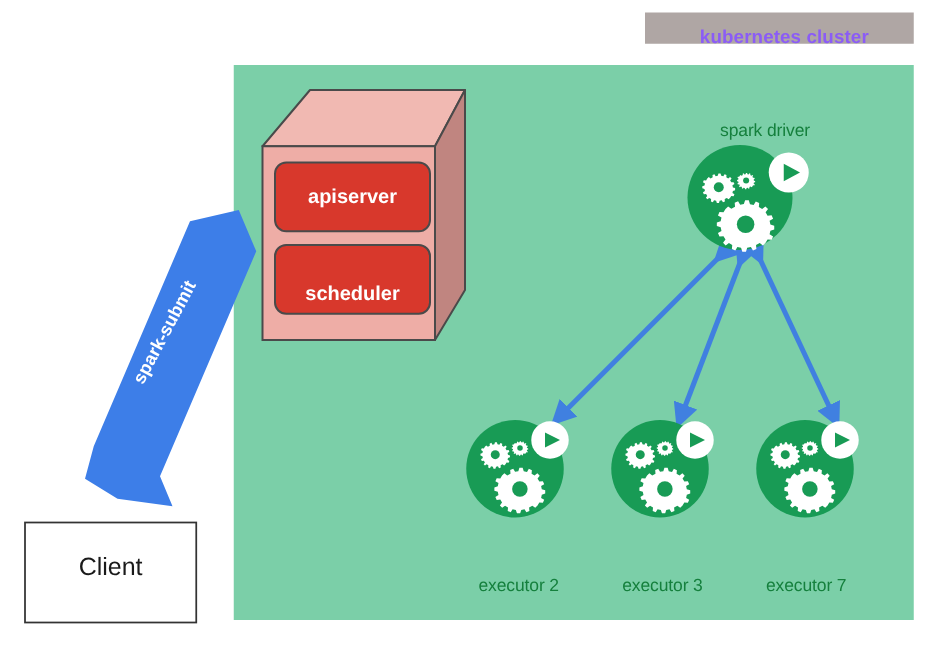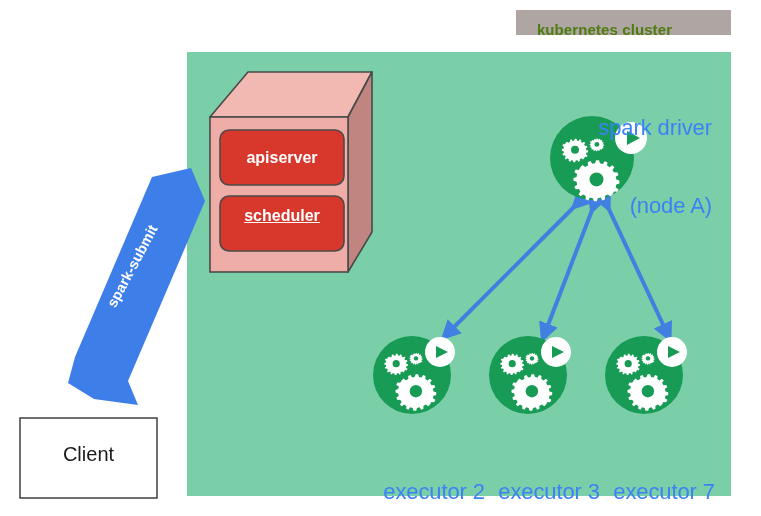--- a/index.html
+++ b/index.html
@@ -22,24 +22,24 @@
   }
   .stage > svg {
     position: absolute;
     left: 0;
     top: 0;
   }
 
   
   .lbl {
     position: absolute;
-    color: #3b82f6;
-    font-size: 22px;
+    color: #15803d;
+    font-size: 14px;
     line-height: 1.18;
-    text-align: right;
+    text-align: center;
     white-space: pre;
     letter-spacing: -0.1px;
   }
   .lbl-driver {
     left: 512px;
     top: 63px;
     width: 200px;
   }
   .lbl-exec {
     width: 140px;
@@ -57,47 +57,47 @@
     height: 72px;
     display: flex;
     align-items: center;
     justify-content: center;
     font-size: 20px;
     color: #1a1a1a;
   }
 
   .banner-label {
     position: absolute;
-    left: 497px;
+    left: 520px;
     top: 10px;
     width: 215px;
     height: 39px;
     display: flex;
     align-items: center;
     justify-content: center;
-    color: #4d7c0f;
+    color: #8b5cf6;
     font-size: 15px;
     font-weight: bold;
     letter-spacing: 0.1px;
   }
 
   .cube-text {
     position: absolute;
     display: flex;
     align-items: center;
     justify-content: center;
     color: #ffffff;
     font-size: 16px;
     font-weight: bold;
     width: 124px;
     height: 55px;
     left: 220px;
   }
   .cube-text-apiserver { top: 130px; }
-  .cube-text-scheduler { top: 188px; text-decoration: underline; }
+  .cube-text-scheduler { top: 208px; }
 
   .submit-label {
     position: absolute;
     left: 74px;
     top: 257px;
     width: 120px;
     height: 20px;
     color: #ffffff;
     font-size: 14.5px;
     font-weight: bold;
@@ -237,21 +237,20 @@
 
   <div class="cube-text cube-text-apiserver">apiserver</div>
   <div class="cube-text cube-text-scheduler">scheduler</div>
 
   <div class="submit-label">spark-submit</div>
 
   <div class="client-label">Client</div>
 
   <div class="lbl lbl-driver">
     <div>spark driver</div>
-    <div>(node A)</div>
   </div>
 
   <div class="lbl lbl-exec lbl-exec1">
     <div>executor 2</div>
     
   </div>
 
   <div class="lbl lbl-exec lbl-exec2">
     <div>executor 3</div>
     

